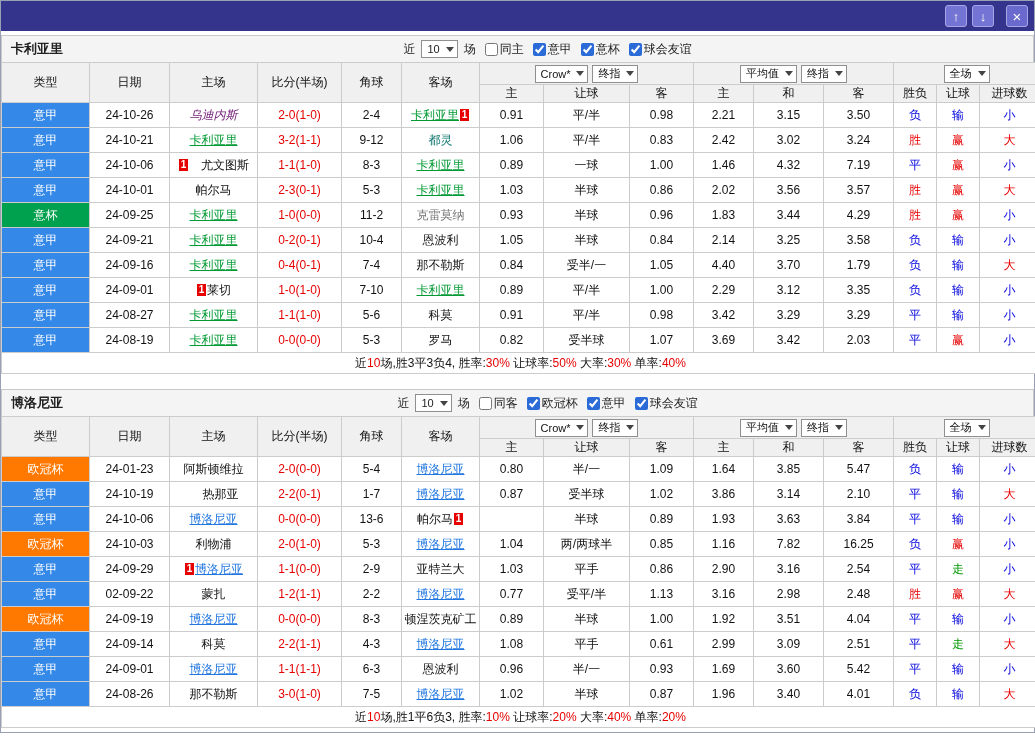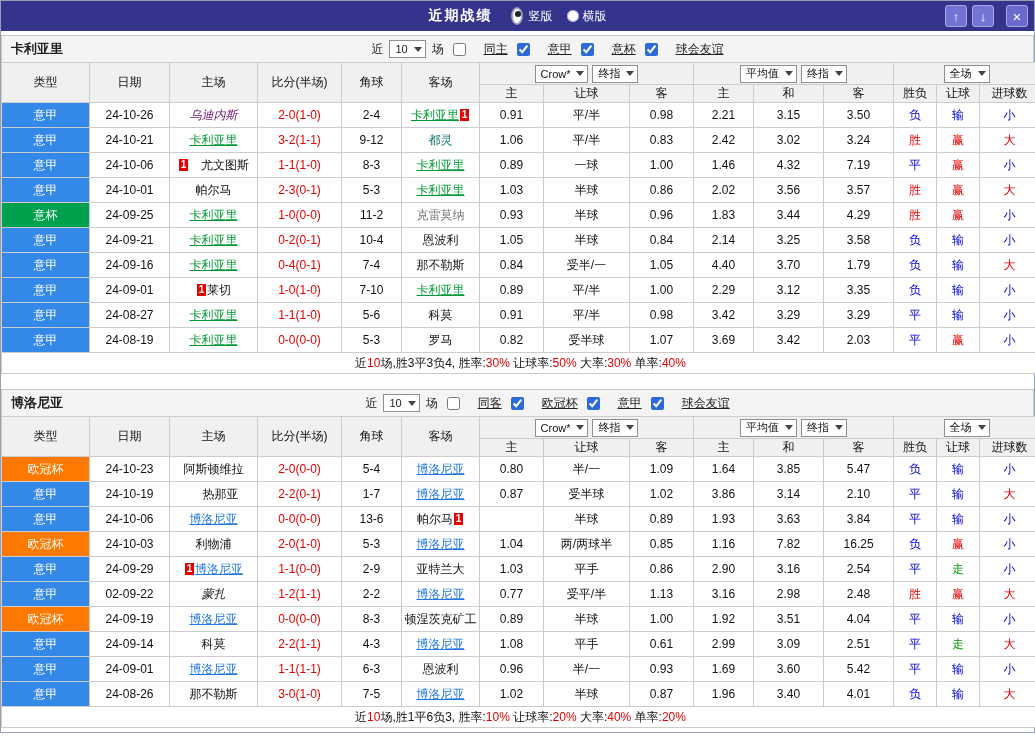--- a/index.html
+++ b/index.html
@@ -18,21 +18,21 @@
   .win-buttons { position:absolute; right:6px; top:4px; display:flex; gap:5px; }
   .wbtn { width:22px; height:22px; background:#7474d4; border:1px solid #a6a6e6; border-radius:3px; color:#fff; font-size:13px; line-height:1; display:flex; align-items:center; justify-content:center; padding:0; cursor:pointer; }
   .wbtn.close { margin-left:7px; font-size:15px; background:#6a6ace; }
 
   
   .team-block { margin-top:4px; }
   .team-block + .team-block { margin-top:15px; }
   .section-bar { height:27px; background:#f4f4f4; border:1px solid #c9c9c9; border-bottom:none; position:relative; display:flex; align-items:center; justify-content:center; }
   .team-name { position:absolute; left:9px; font-weight:bold; font-size:13px; color:#222; }
   .filters { display:flex; align-items:center; gap:4px; font-size:12px; color:#222; margin-left:60px; }
-  .chk { display:inline-flex; align-items:center; gap:18px; margin-left:5px; cursor:pointer;text-decoration:underline; }
+  .chk { display:inline-flex; align-items:center; gap:2px; margin-left:5px; cursor:pointer; }
   .chk input { width:13px; height:13px; margin:0; accent-color:#2b6bd8; }
 
   
   table.stats { width:100%; border-collapse:collapse; table-layout:fixed; font-size:12px; text-align:center; color:#111; }
   .stats th, .stats td { border:1px solid #ccc; padding:0 2px; overflow:hidden; white-space:nowrap; }
   .stats thead th { background:#f0f0f0; font-weight:normal; font-size:12px; }
   .stats thead tr:first-child th.group-th { height:22px; }
   .stats thead th.static-th { height:38px; }
   .stats thead th.sub-th { height:16px; }
   .stats tbody td { height:25px; background:#fff; }
@@ -45,33 +45,20 @@
   .badge { display:inline-block; width:9px; height:12px; background:#e60000; color:#fff; font-size:10px; line-height:12px; text-align:center; margin:0 1px; vertical-align:middle; font-weight:bold; }
   tfoot td.summary { height:21px; background:#fff; font-size:12px; }
   .red { color:#e60000; }
 </style>
 </head>
 <body>
 
 <div class="window">
 
   <div class="titlebar">
-    <div class="titlebar-center">
-      <span class="title">近期战绩</span>
-      <span class="radios" id="radios">
-          <label class="radio-label">
-            <span class="radio sel"></span>
-            <span>竖版</span>
-          </label>
-          <label class="radio-label">
-            <span class="radio"></span>
-            <span>横版</span>
-          </label>
-        </span>
-    </div>
     <div class="win-buttons">
       <button class="wbtn">↑</button>
       <button class="wbtn">↓</button>
       <button class="wbtn close">×</button>
     </div>
   </div>
 
   <section class="team-block">
     <div class="section-bar">
       <span class="team-name">卡利亚里</span>
@@ -418,21 +405,21 @@
             <th class="sub-th">和</th>
             <th class="sub-th">客</th>
             <th class="sub-th">胜负</th>
             <th class="sub-th">让球</th>
             <th class="sub-th">进球数</th>
           </tr>
         </thead>
       <tbody>
           <tr>
             <td class="type-cell" style="background: rgb(255, 120, 0);">欧冠杯</td>
-            <td>24-10-23</td>
+            <td>24-01-23</td>
             <td><span class="team-plain" style="color: rgb(17, 17, 17);">阿斯顿维拉</span></td>
             <td class="score">2-0(0-0)</td>
             <td>5-4</td>
             <td><span class="team-link" style="color: rgb(34, 119, 224);">博洛尼亚</span></td>
             <td>0.80</td>
             <td>半/一</td>
             <td>1.09</td>
             <td>1.64</td>
             <td>3.85</td>
             <td>5.47</td>
@@ -504,21 +491,21 @@
             <td>2.90</td>
             <td>3.16</td>
             <td>2.54</td>
             <td style="color: rgb(0, 0, 221);">平</td>
             <td style="color: rgb(0, 153, 0);">走</td>
             <td style="color: rgb(0, 0, 221);">小</td>
           </tr>
           <tr>
             <td class="type-cell" style="background: rgb(51, 136, 232);">意甲</td>
             <td>02-09-22</td>
-            <td><span class="team-plain" style="color: rgb(17, 17, 17); font-style: italic;">蒙扎</span></td>
+            <td><span class="team-plain" style="color: rgb(17, 17, 17);">蒙扎</span></td>
             <td class="score">1-2(1-1)</td>
             <td>2-2</td>
             <td><span class="team-link" style="color: rgb(34, 119, 224);">博洛尼亚</span></td>
             <td>0.77</td>
             <td>受平/半</td>
             <td>1.13</td>
             <td>3.16</td>
             <td>2.98</td>
             <td>2.48</td>
             <td style="color: rgb(230, 0, 0);">胜</td>

